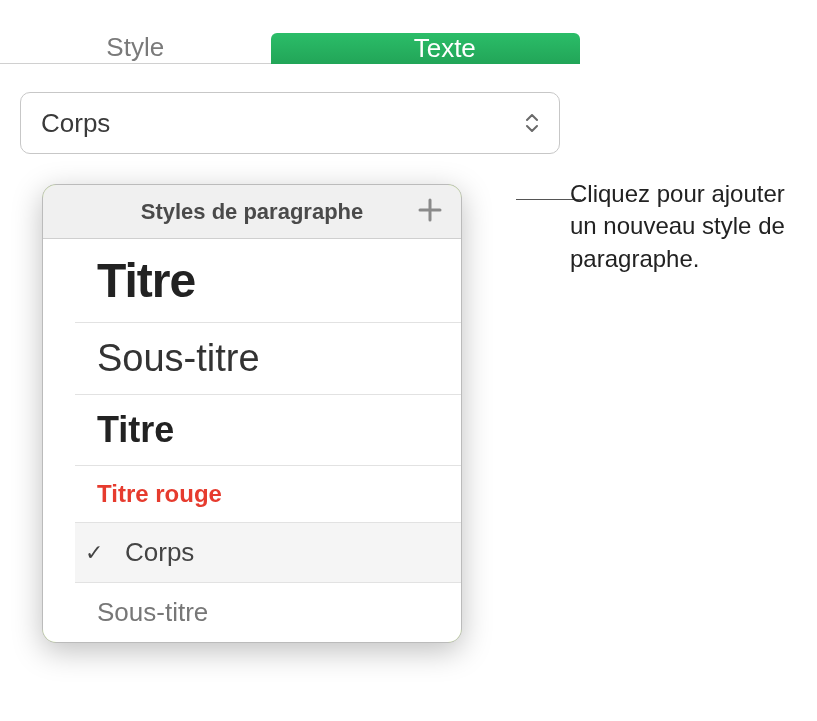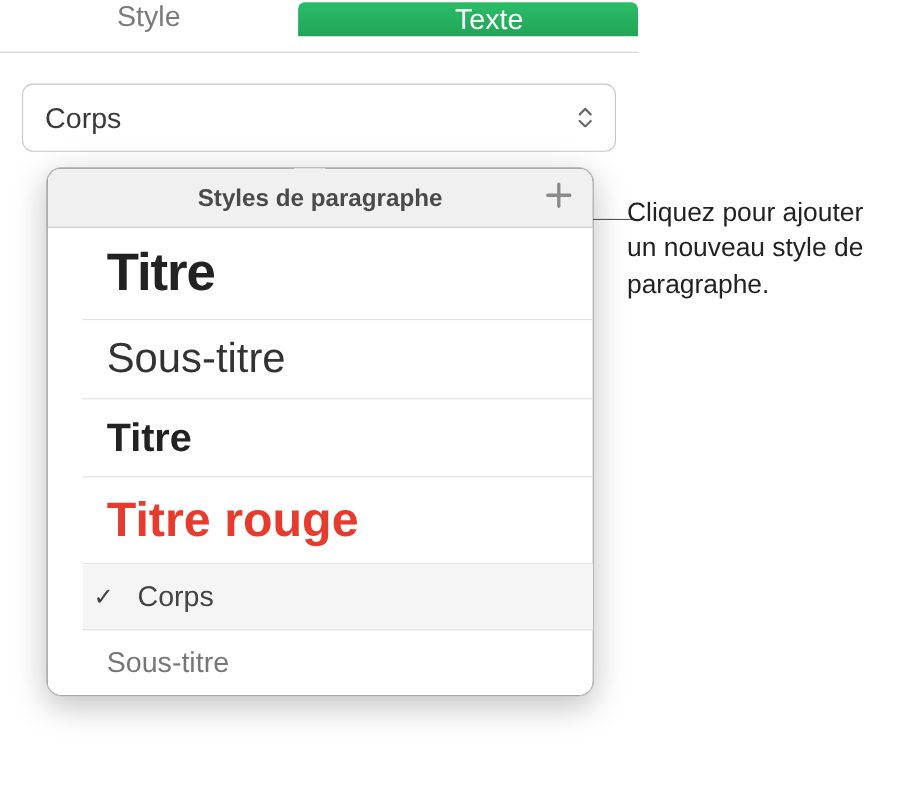--- a/index.html
+++ b/index.html
@@ -9,23 +9,24 @@
       width: 817px;
       height: 721px;
       position: relative;
     }
     .panel {
       width: 580px;
       position: relative;
     }
     .tabs {
       display: flex;
-      height: 48px;
-      align-items: flex-start;
+      height: 32px;
+      align-items: center;
       border-bottom: 1px solid #d0d0d0;
+      margin-top: 32px;
     }
     .tab {
       flex: 1;
       display: flex;
       align-items: center;
       justify-content: center;
       font-size: 26px;
       color: #7a7a7a;
       cursor: pointer;
       font-weight: 400;
@@ -62,22 +63,22 @@
       display: flex;
       flex-direction: column;
       gap: 2px;
       color: #6a6a6a;
     }
     .chevrons svg { display: block; }
     .popover {
       position: absolute;
       top: 152px;
       left: 42px;
-      width: 498px;
-      background: #404040;
+      width: 420px;
+      background: #bef264;
       border: 1px solid #bbb;
       border-radius: 14px;
       box-shadow: 0 8px 30px rgba(0,0,0,0.25);
       overflow: hidden;
     }
     .popover::before {
       content: "";
       position: absolute;
       top: -11px;
       left: 228px;
@@ -121,21 +122,21 @@
       cursor: pointer;
       display: flex;
       align-items: center;
       position: relative;
       margin-left: 32px;
     }
     .style-item:last-child { border-bottom: none; }
     .s-title { font-size: 48px; font-weight: 800; color: #222; letter-spacing: -1px; }
     .s-subtitle { font-size: 38px; font-weight: 400; color: #333; }
     .s-heading { font-size: 36px; font-weight: 700; color: #222; }
-    .s-red { font-size: 44px; font-weight: 700; color: #e63b2e; }
+    .s-red { font-size: 24px; font-weight: 700; color: #e63b2e; }
     .s-corps { font-size: 26px; font-weight: 400; color: #444; padding-left: 28px;}
     .s-sub2 { font-size: 26px; font-weight: 400; color: #777; }
     .check {
       position: absolute;
       left: 10px;
       font-size: 22px;
       color: #444;
     }
     .style-item.selected { background: #f5f5f5; }
     .callout {

